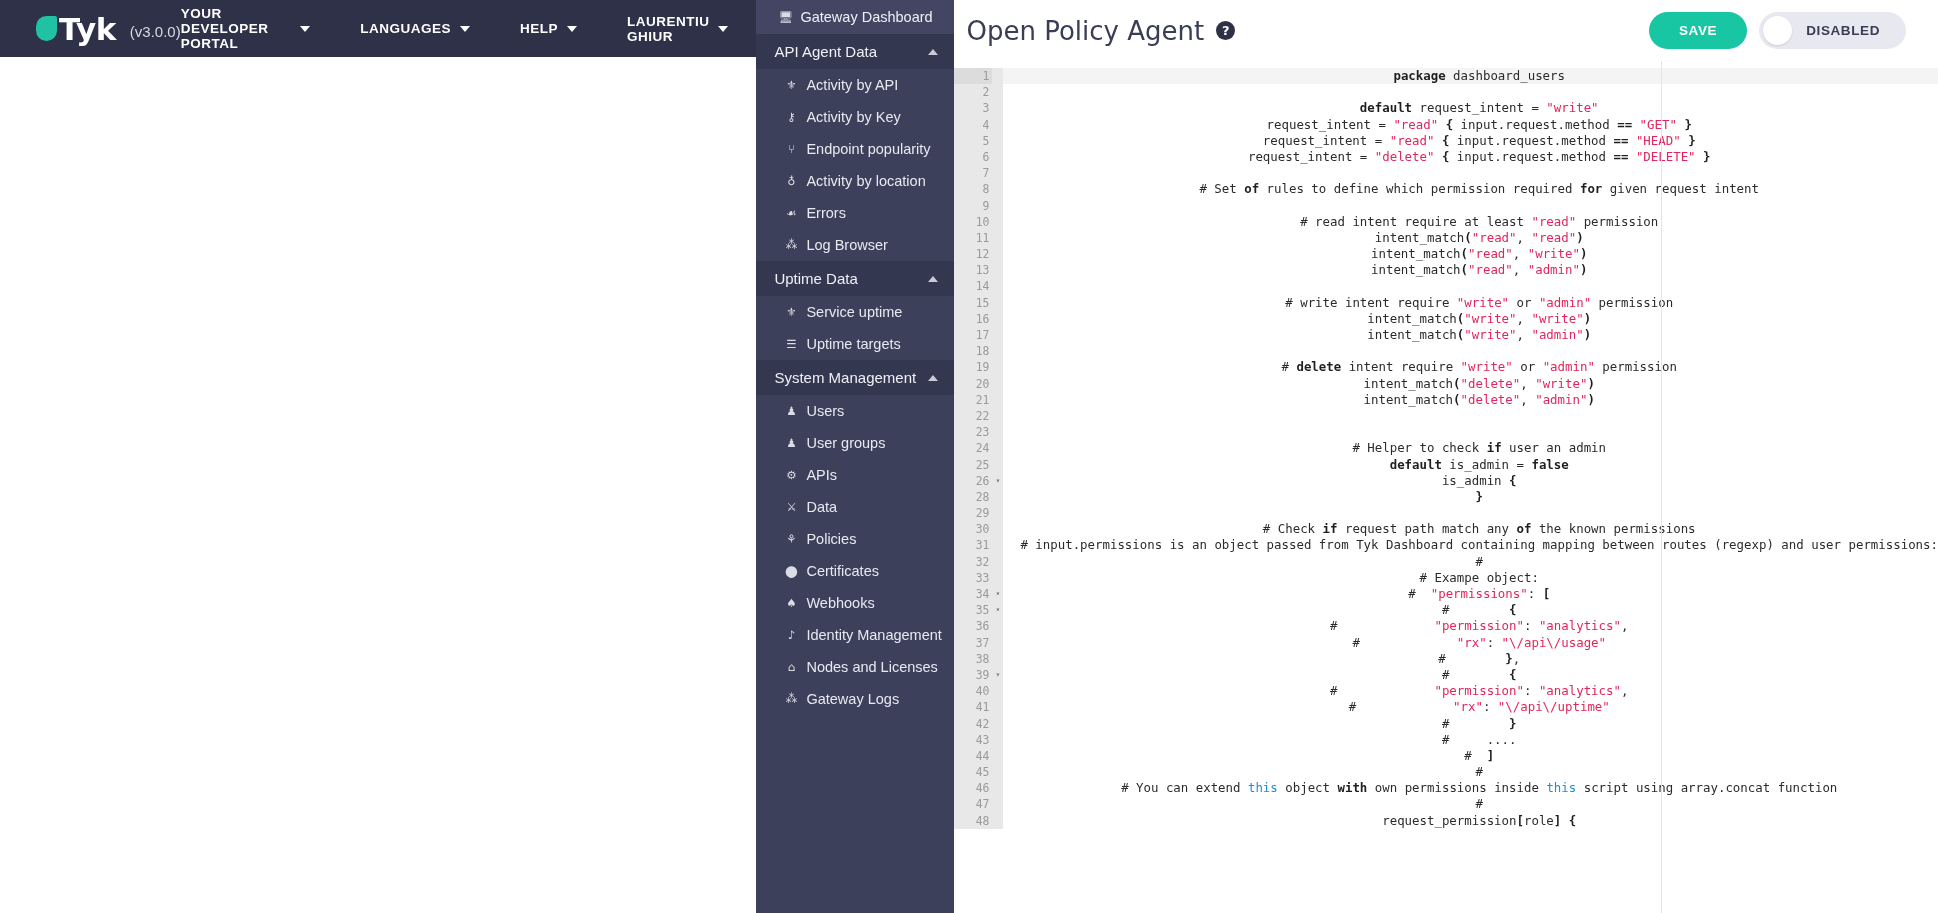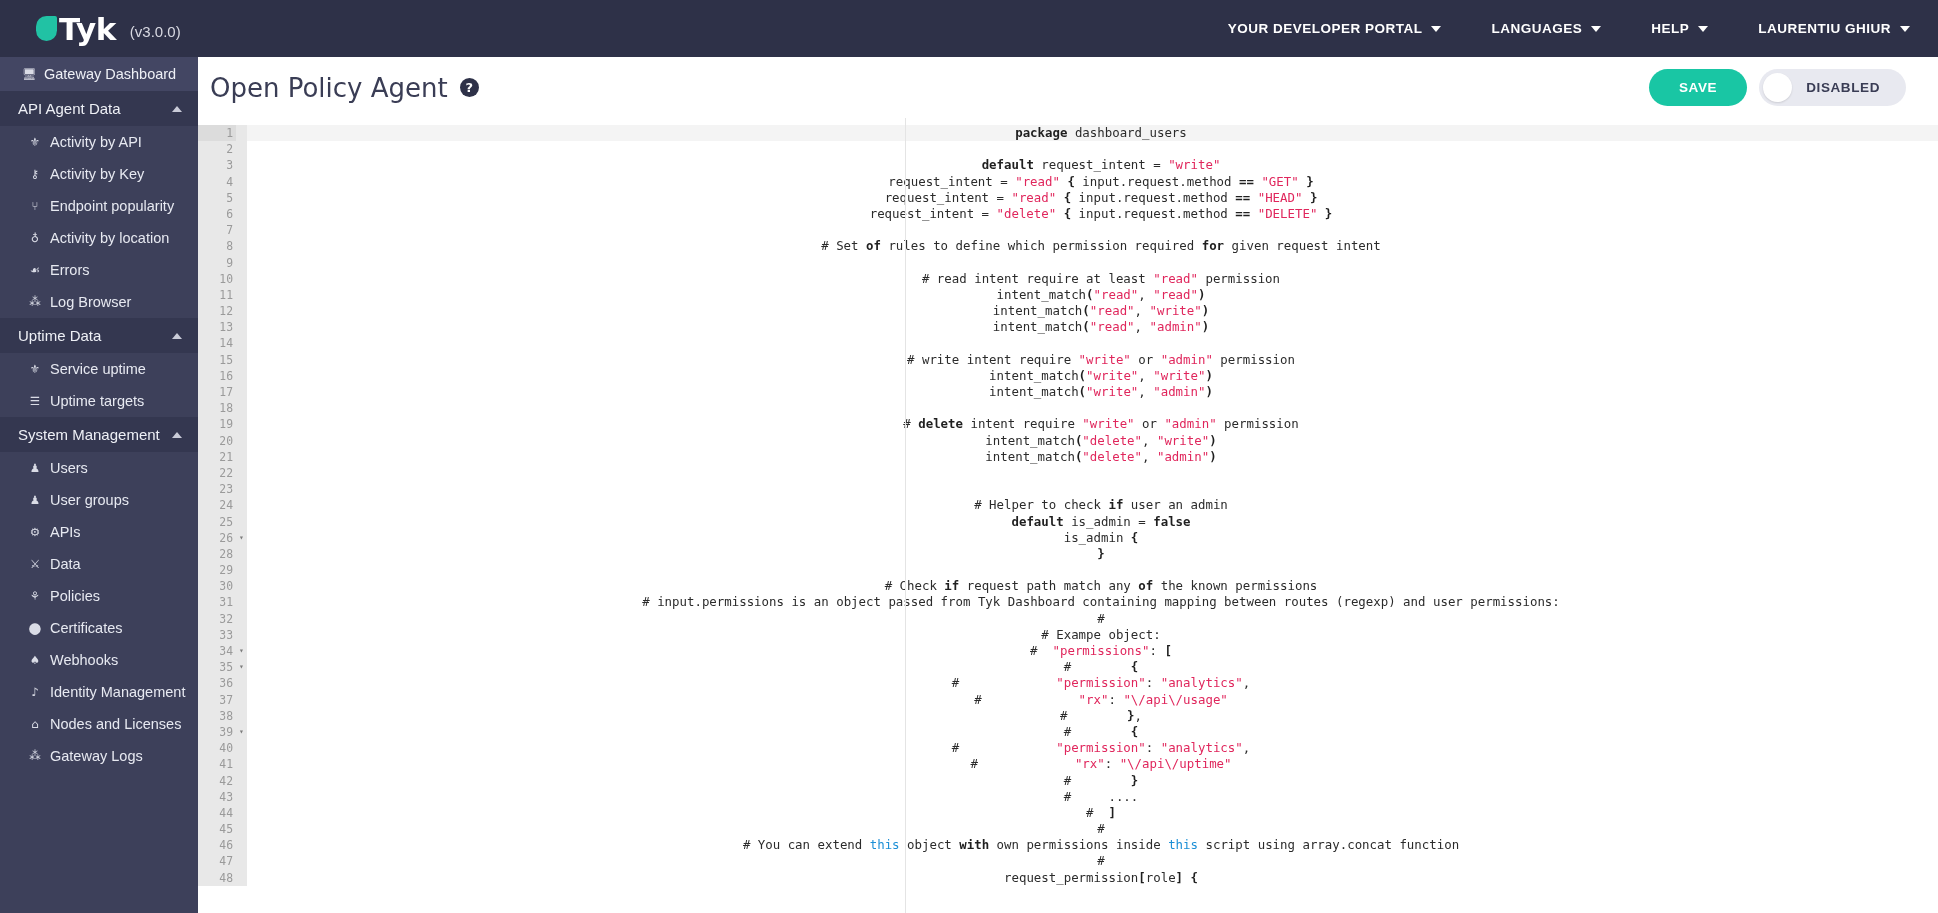--- a/index.html
+++ b/index.html
@@ -2,21 +2,21 @@
 <html><head>
 <meta charset="utf-8">
 <style>
   * { box-sizing: border-box; margin: 0; padding: 0; }
   html, body {
     width: 1938px; height: 913px;
     font-family: "Liberation Sans", sans-serif;
     background: #ffffff;
     overflow: hidden;
   }
-  #app { position: relative; width: 1938px; height: 913px; display: flex; flex-direction: column; }
+  #app { position: relative; width: 1938px; height: 913px; display: flex; flex-direction: row; }
 
   
   .topbar {
     height: 57px; min-height: 57px;
     background: #2e3148;
     display: flex; align-items: center; justify-content: space-between;
     padding: 0 28px 0 36px;
   }
   .brand { display: flex; align-items: flex-end; gap: 14px; }
   .logo-wrap { display: flex; align-items: center; gap: 2px; }

